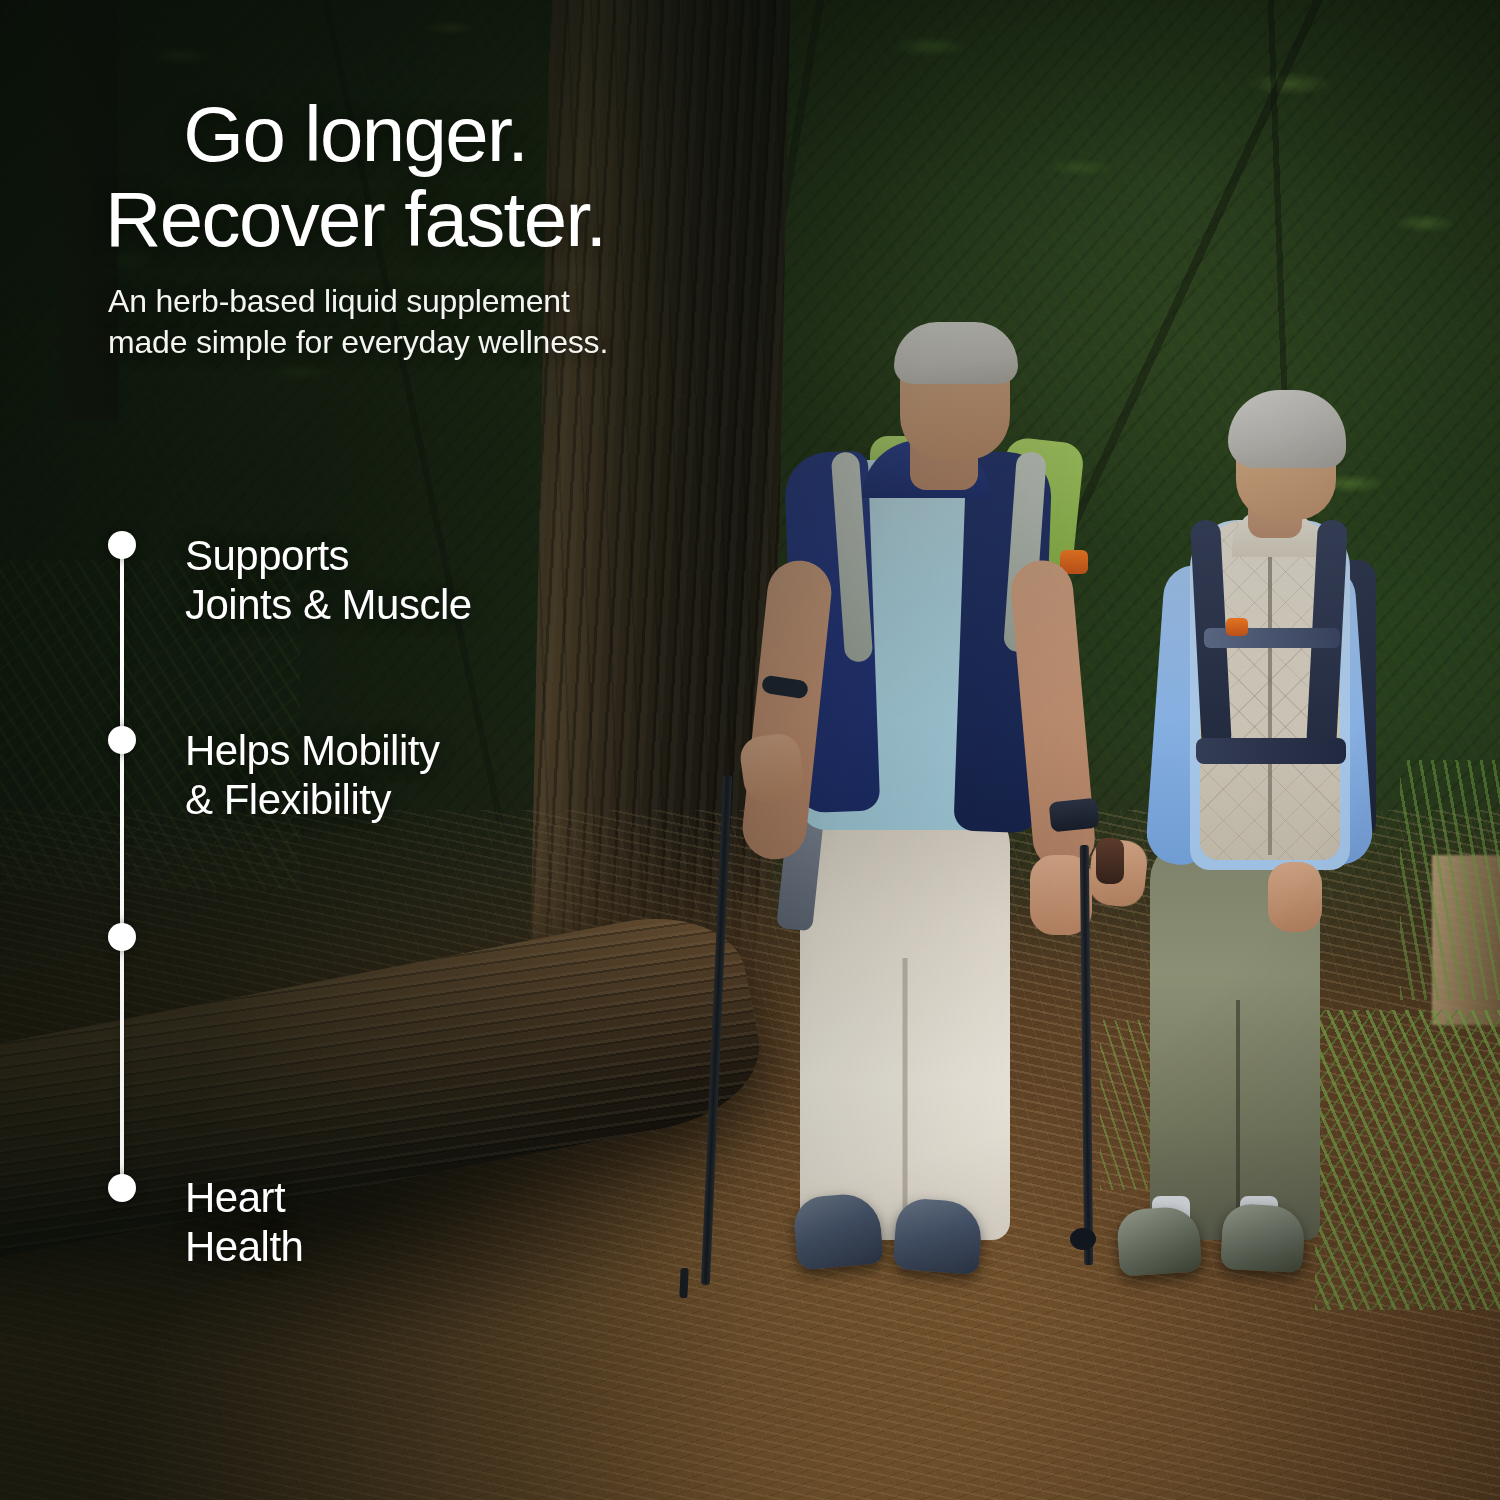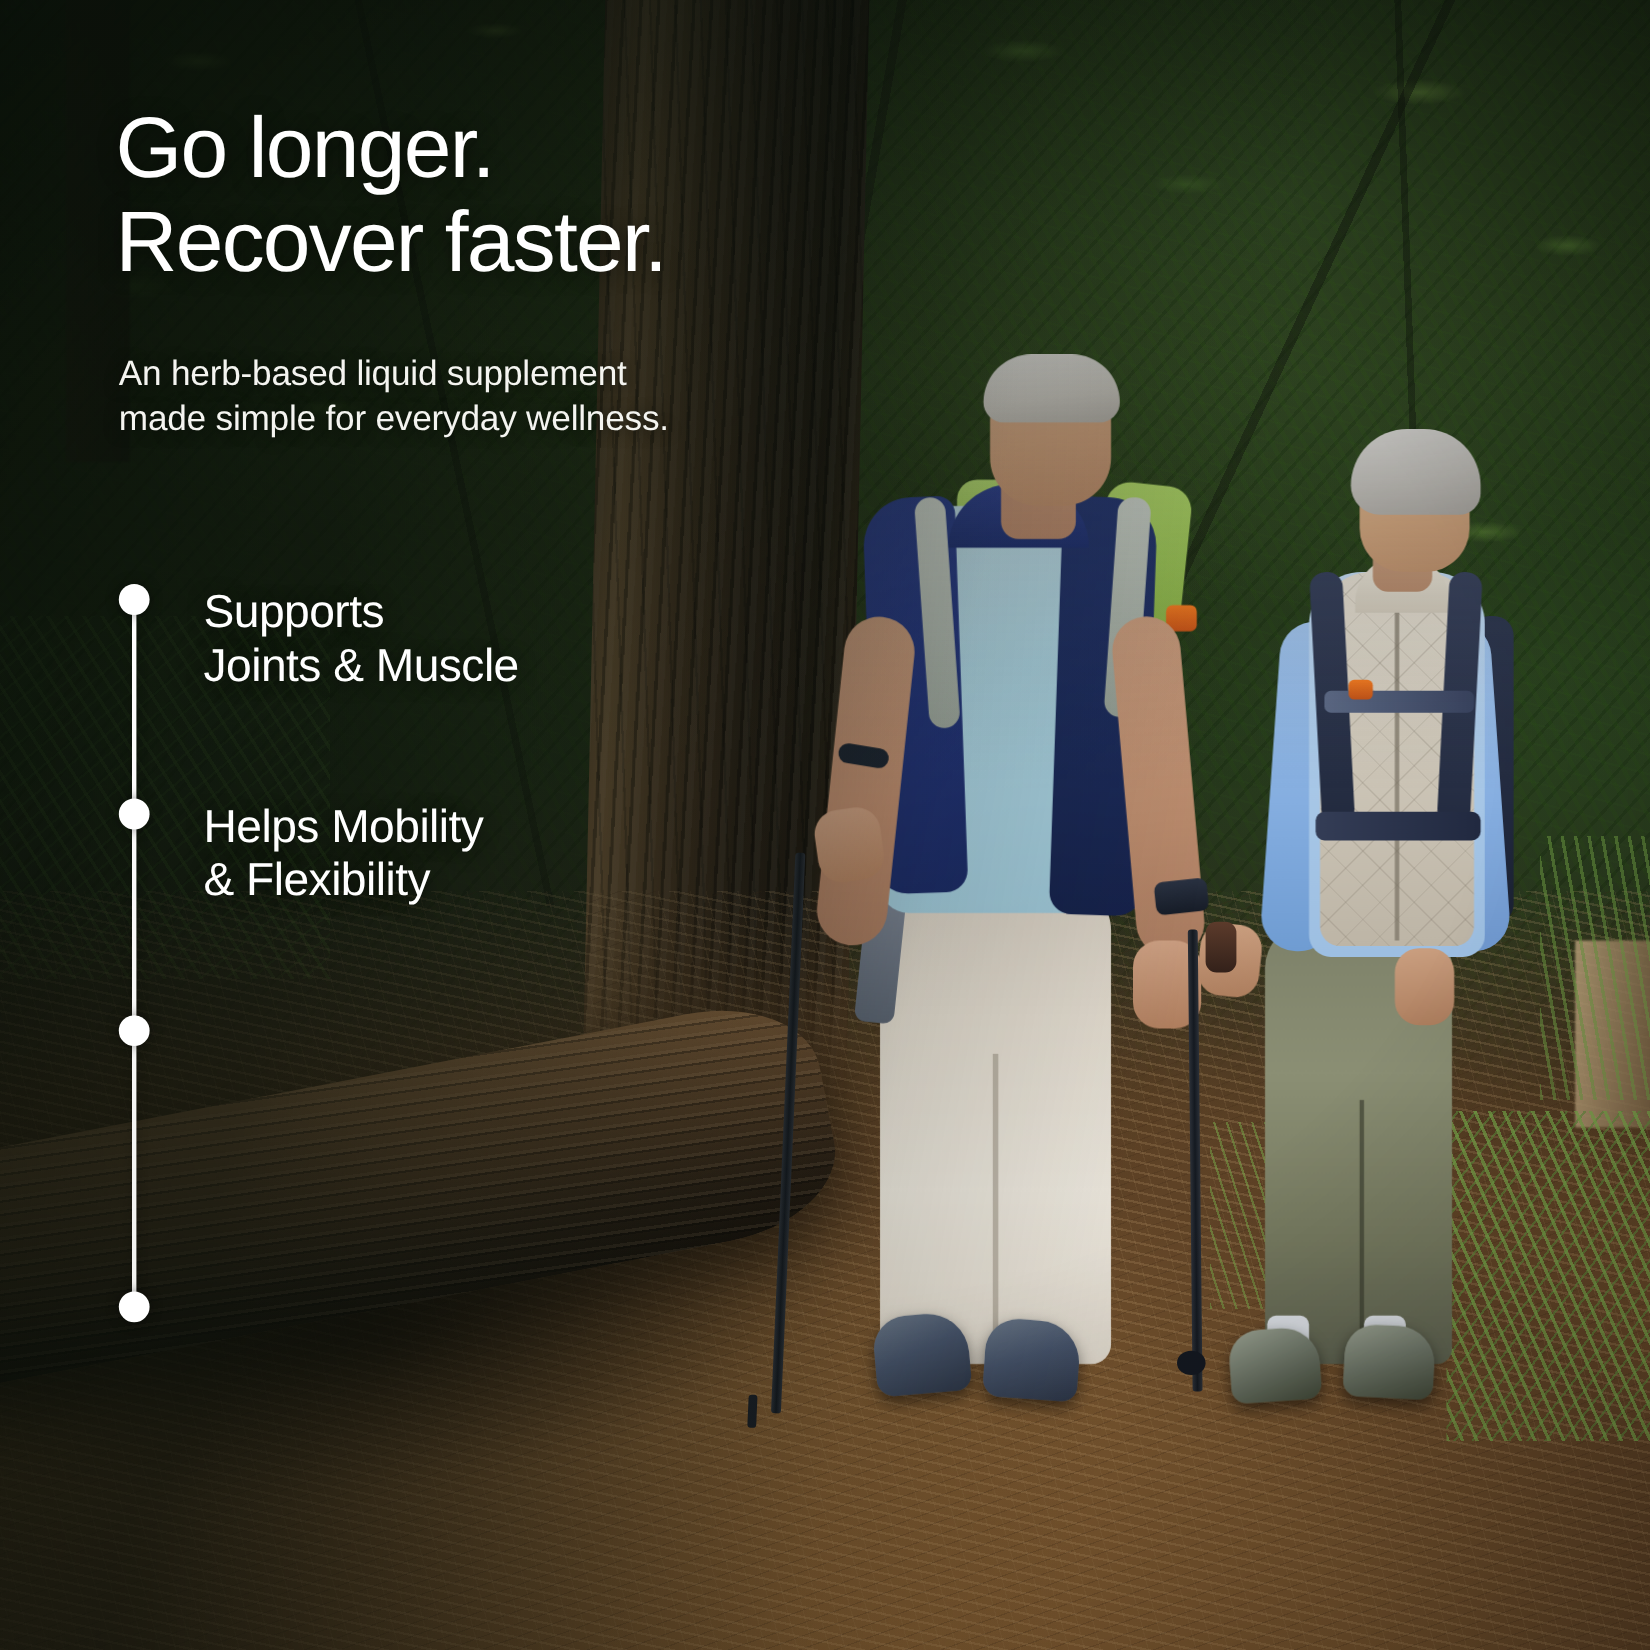--- a/index.html
+++ b/index.html
@@ -414,31 +414,31 @@
 
   .headline {
     position:absolute; left:105px; top:92px;
     color:#ffffff;
     font-size:78px;
     line-height:85px;
     font-weight:400;
     letter-spacing:-1.6px;
     white-space:pre-line;
     text-shadow: 0 2px 18px rgba(0,0,0,.55);
+    text-align: center;
   }
   .subhead {
     position:absolute; left:108px; top:281px;
     color:#f4f4f0;
     font-size:32px;
     line-height:41px;
     font-weight:400;
     letter-spacing:-0.2px;
     white-space:pre-line;
     text-shadow: 0 2px 14px rgba(0,0,0,.55);
-    margin-top: 38px;
   }
 
   
   .timeline {
     position:absolute; left:120px; top:545px; width:4px; height:644px;
     background: linear-gradient(180deg, #ffffff, #f2f2f0);
     border-radius:2px;
     box-shadow: 0 0 10px rgba(0,0,0,.35);
   }
   .bullet-dot {
@@ -561,15 +561,17 @@
 
     <div class="bullet-dot d0"></div>
     <div class="bullet-dot d1"></div>
     <div class="bullet-dot d2"></div>
     <div class="bullet-dot d3"></div>
 
     <div class="bullet-label b1">Helps Mobility
 &amp; Flexibility</div>
     <div class="bullet-label b0">Supports
 Joints &amp; Muscle</div>
+    <div class="bullet-label b3">Heart
+Health</div>
 
   </div>
 </div>
 
 </body></html>

